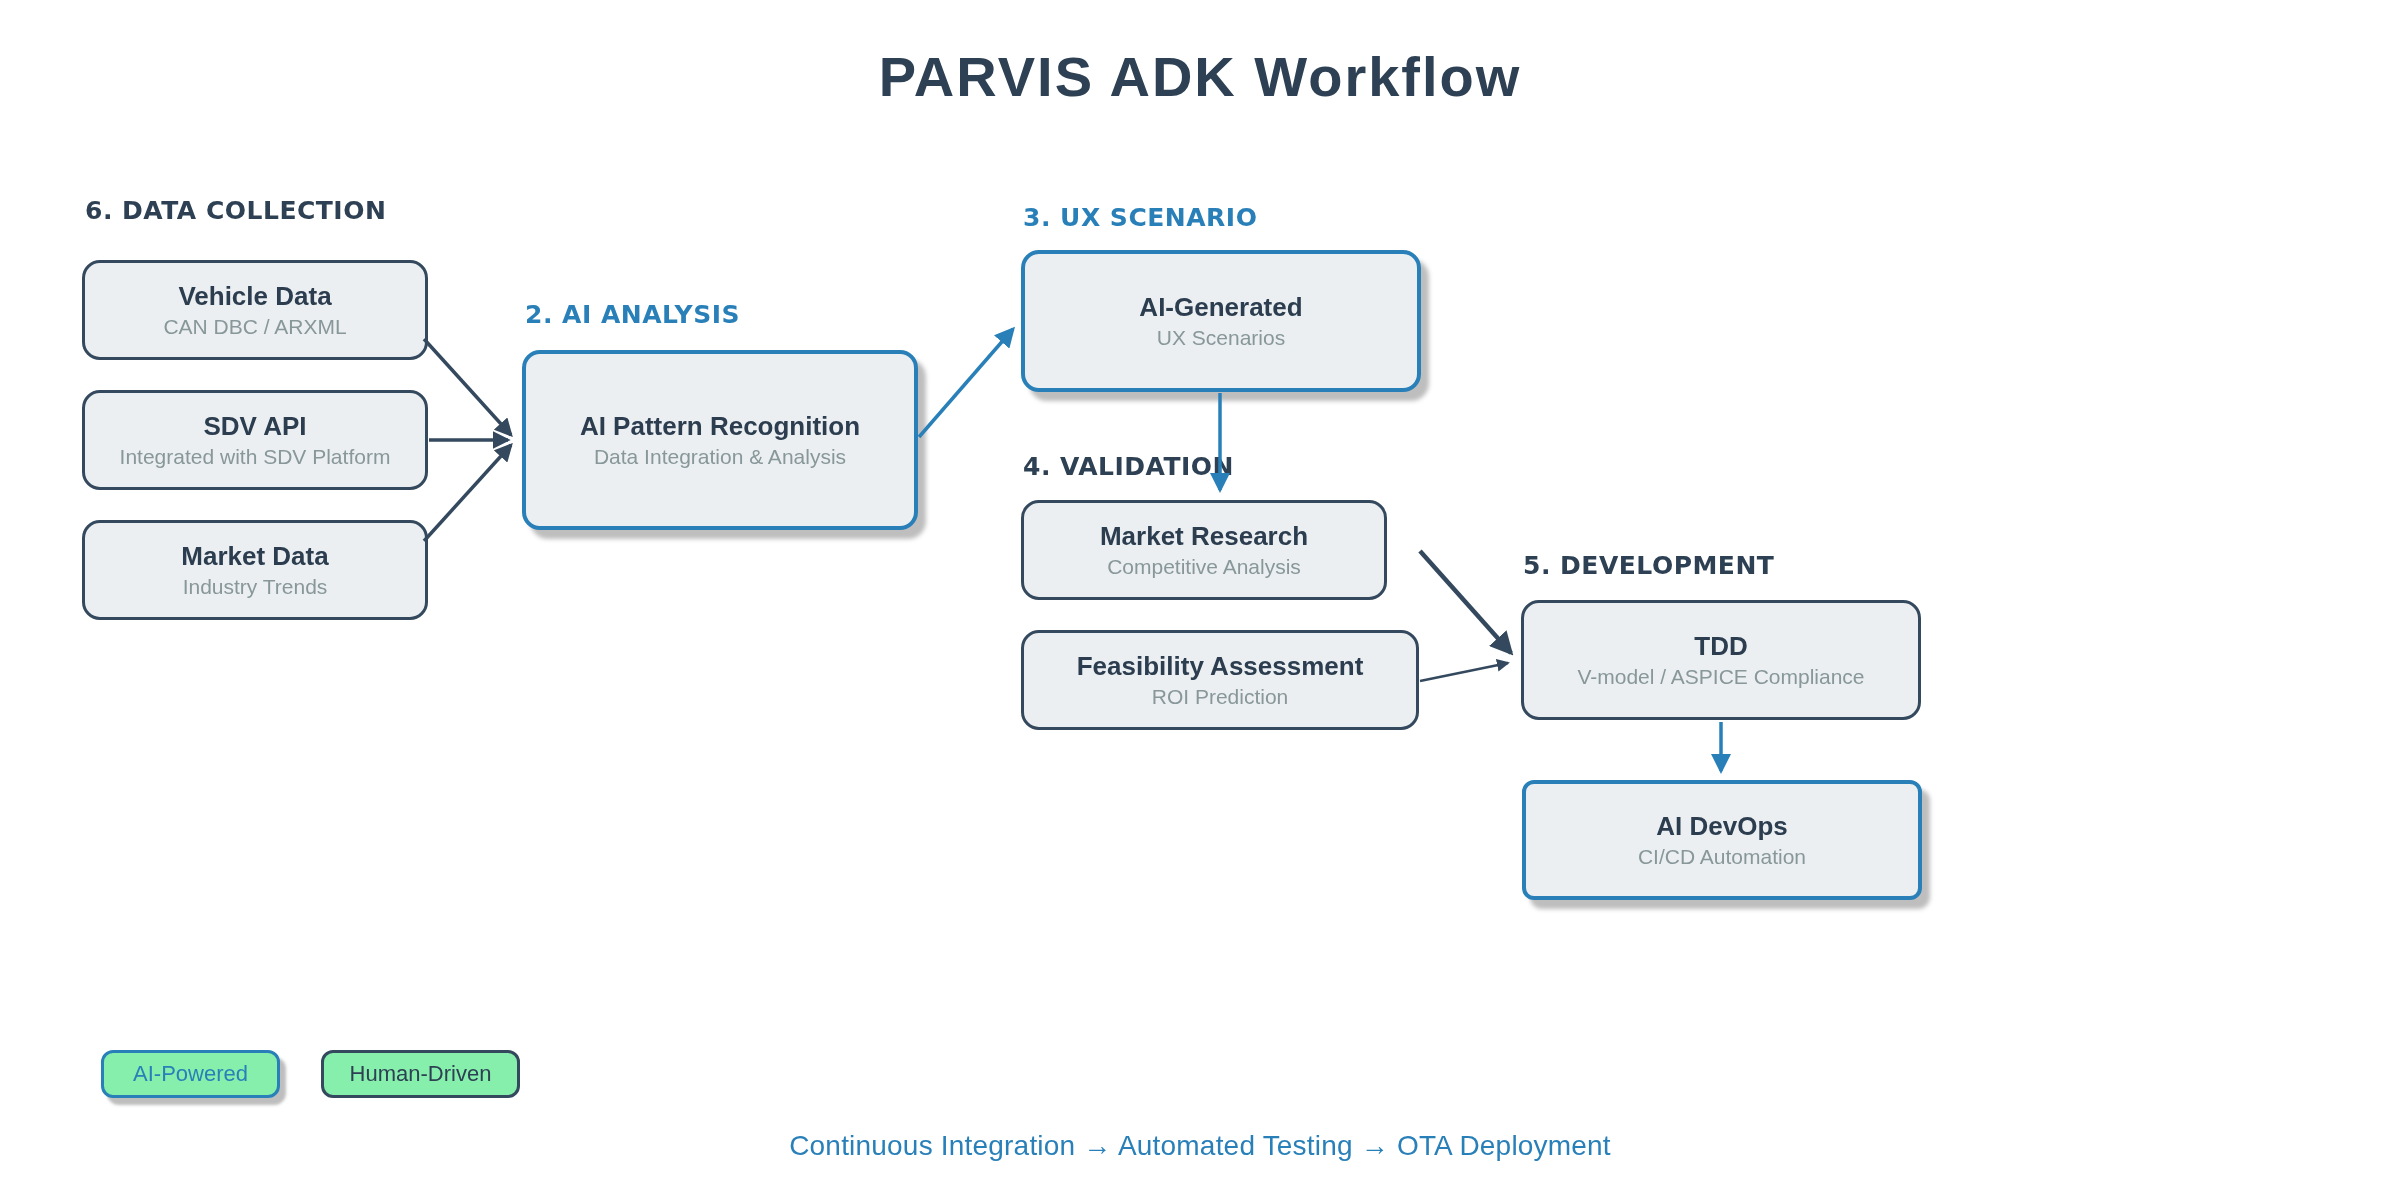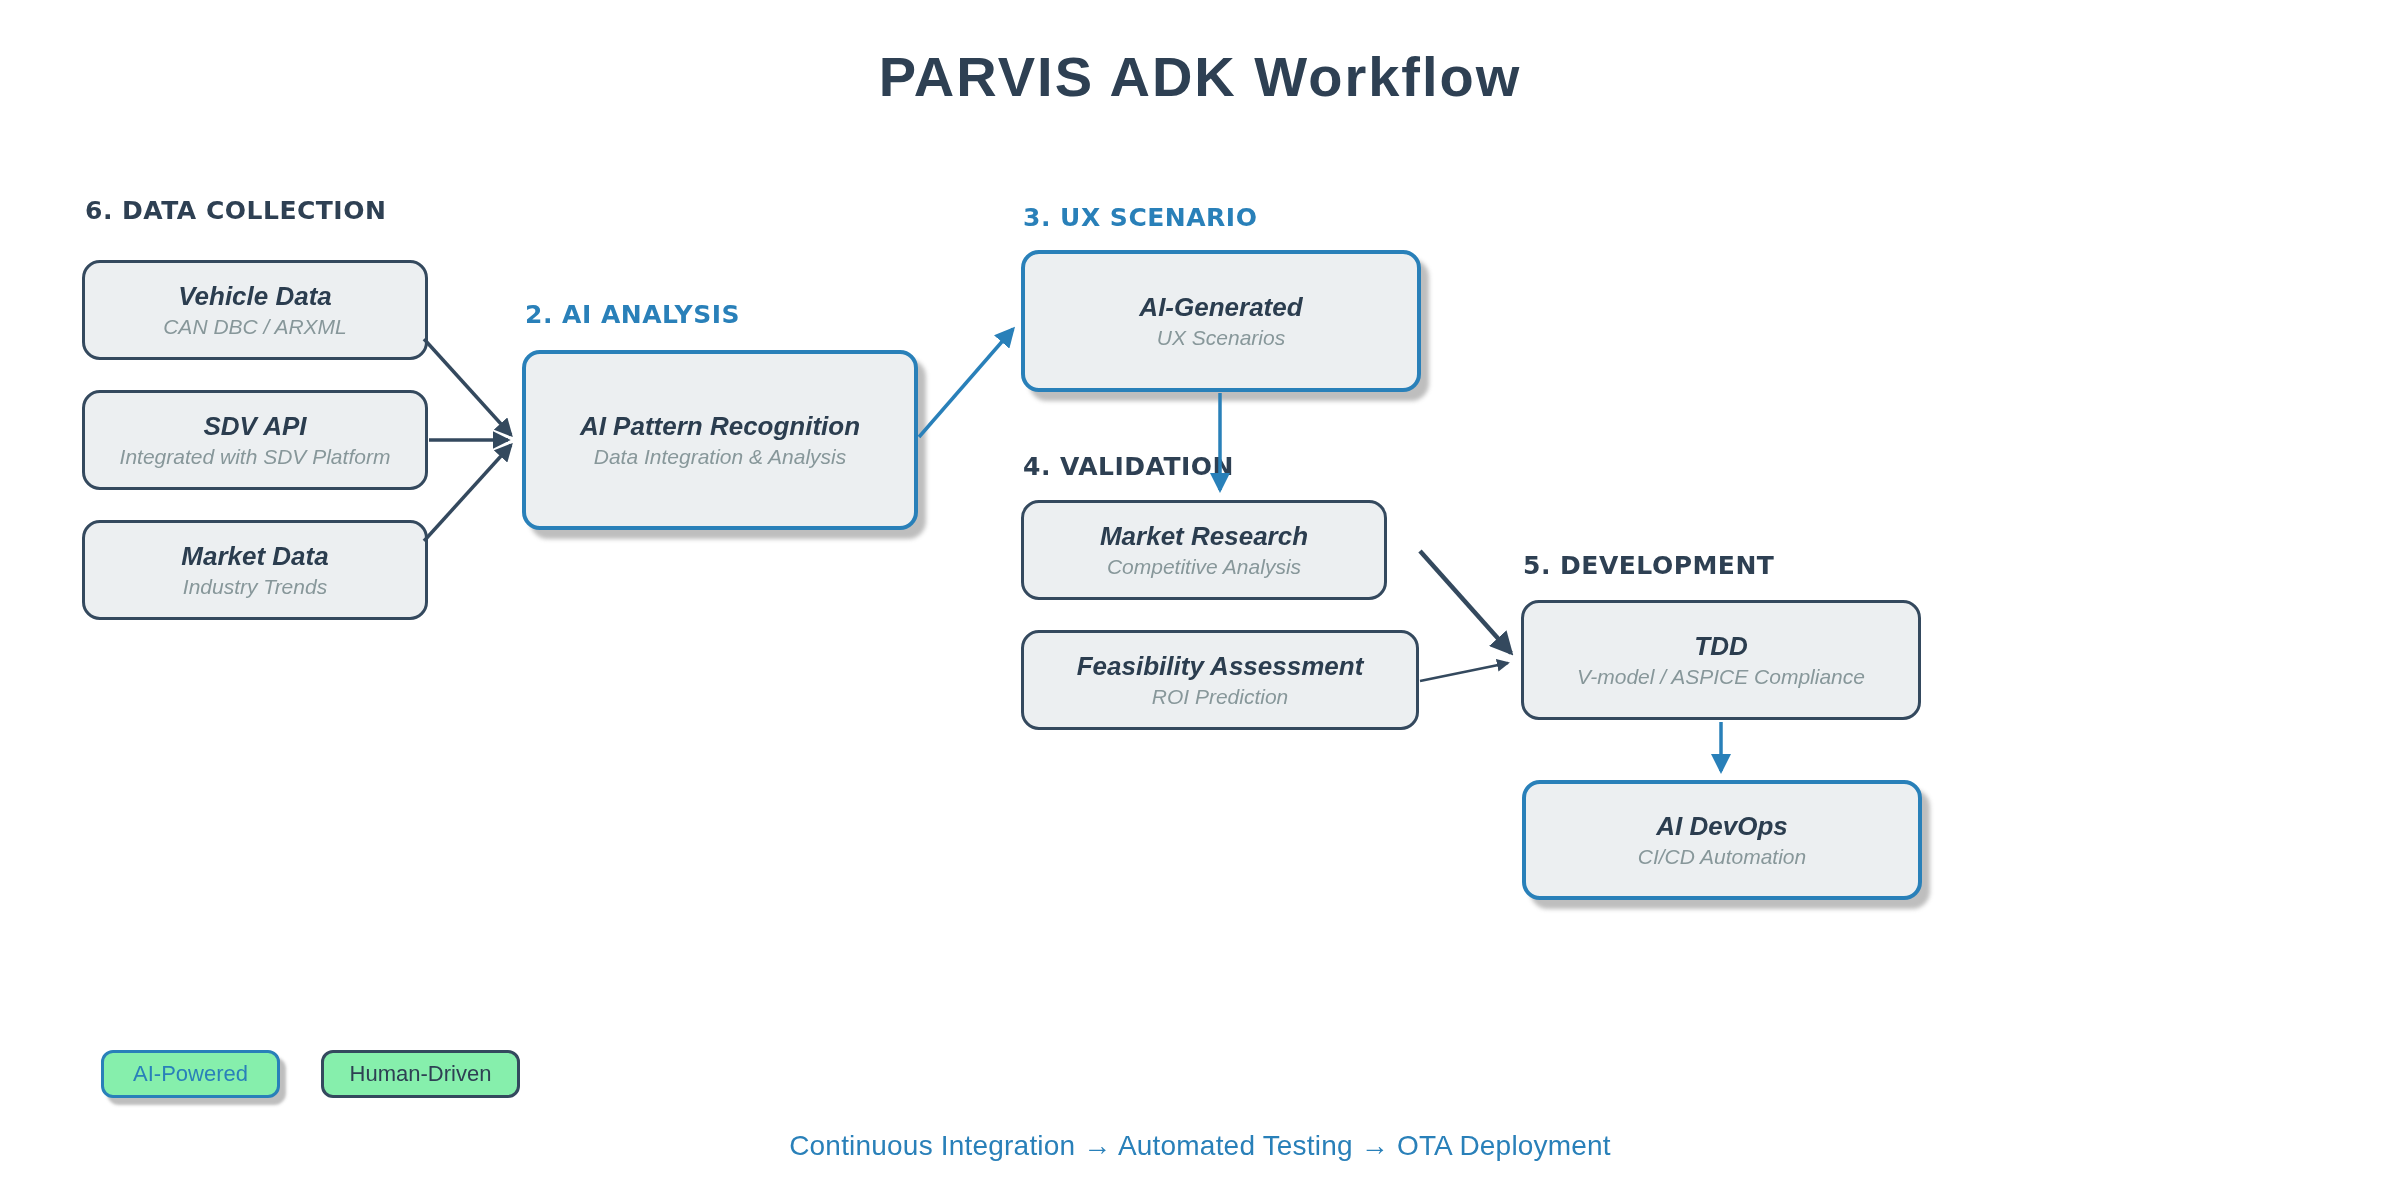--- a/index.html
+++ b/index.html
@@ -21,35 +21,35 @@
   .section-label.blue{color:#2980B9;}
   #s1{left:85px;top:196px;}
   #s2{left:525px;top:300px;}
   #s3{left:1023px;top:203px;}
   #s4{left:1023px;top:452px;}
   #s5{left:1523px;top:551px;}
   
   .node{
     position:absolute;box-sizing:border-box;background:#ECEFF1;border-radius:18px;
     display:flex;flex-direction:column;align-items:center;justify-content:center;
-    gap:7px;text-align:center;z-index:2;font-style:italic;
+    gap:7px;text-align:center;z-index:2;
   }
   .node.human{border:3px solid #34495E;}
   .node.ai{border:4px solid #2980B9;box-shadow:8px 9px 4px rgba(110,110,110,0.45);}
   .node-title{font-size:26px;font-weight:bold;color:#2B3D4F;line-height:1;}
   .node-sub{font-size:21px;color:#87979A;line-height:1;}
   #n-vehicle{left:82px;top:260px;width:346px;height:100px;}
   #n-sdv{left:82px;top:390px;width:346px;height:100px;}
   #n-market-data{left:82px;top:520px;width:346px;height:100px;}
   #n-aipr{left:522px;top:350px;width:396px;height:180px;}
   #n-aigen{left:1021px;top:250px;width:400px;height:142px;}
   #n-mr{left:1021px;top:500px;width:366px;height:100px;}
   #n-feas{left:1021px;top:630px;width:398px;height:100px;}
   #n-tdd{left:1521px;top:600px;width:400px;height:120px;}
-  #n-devops{left:1522px;top:780px;width:400px;height:120px;}
+  #n-devops{left:1522px;top:780px;width:400px;height:120px;border-radius:12px;}
   
   .legend-chip{
     position:absolute;box-sizing:border-box;background:#86efac;border-radius:12px;
     display:flex;align-items:center;justify-content:center;font-size:22px;z-index:2;
   }
   #leg-ai{left:101px;top:1050px;width:179px;height:48px;border:3px solid #2980B9;
     color:#2980B9;box-shadow:6px 7px 3px rgba(110,110,110,0.45);}
   #leg-human{left:321px;top:1050px;width:199px;height:48px;border:3px solid #34495E;color:#2E4053;}
   
   .footer-text{

